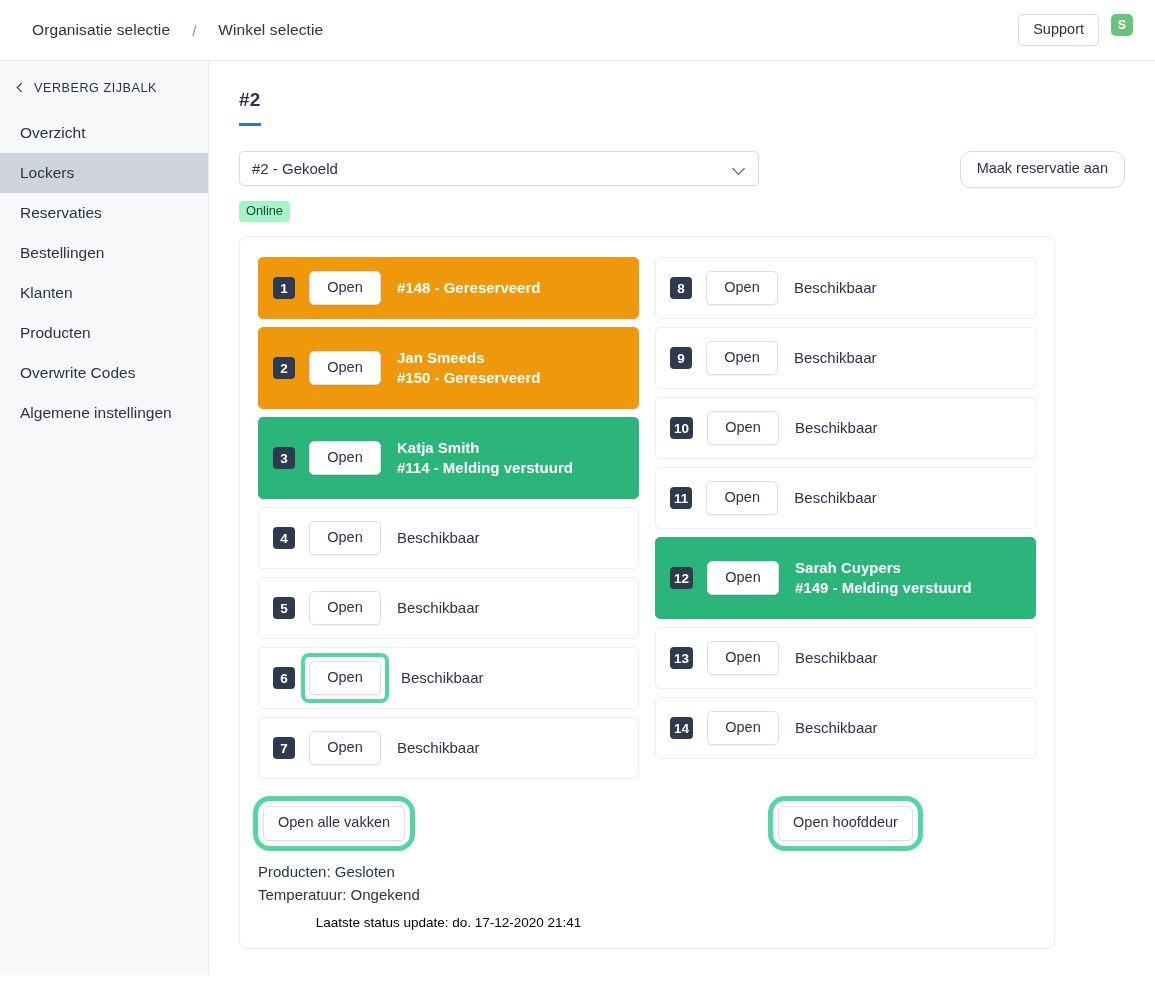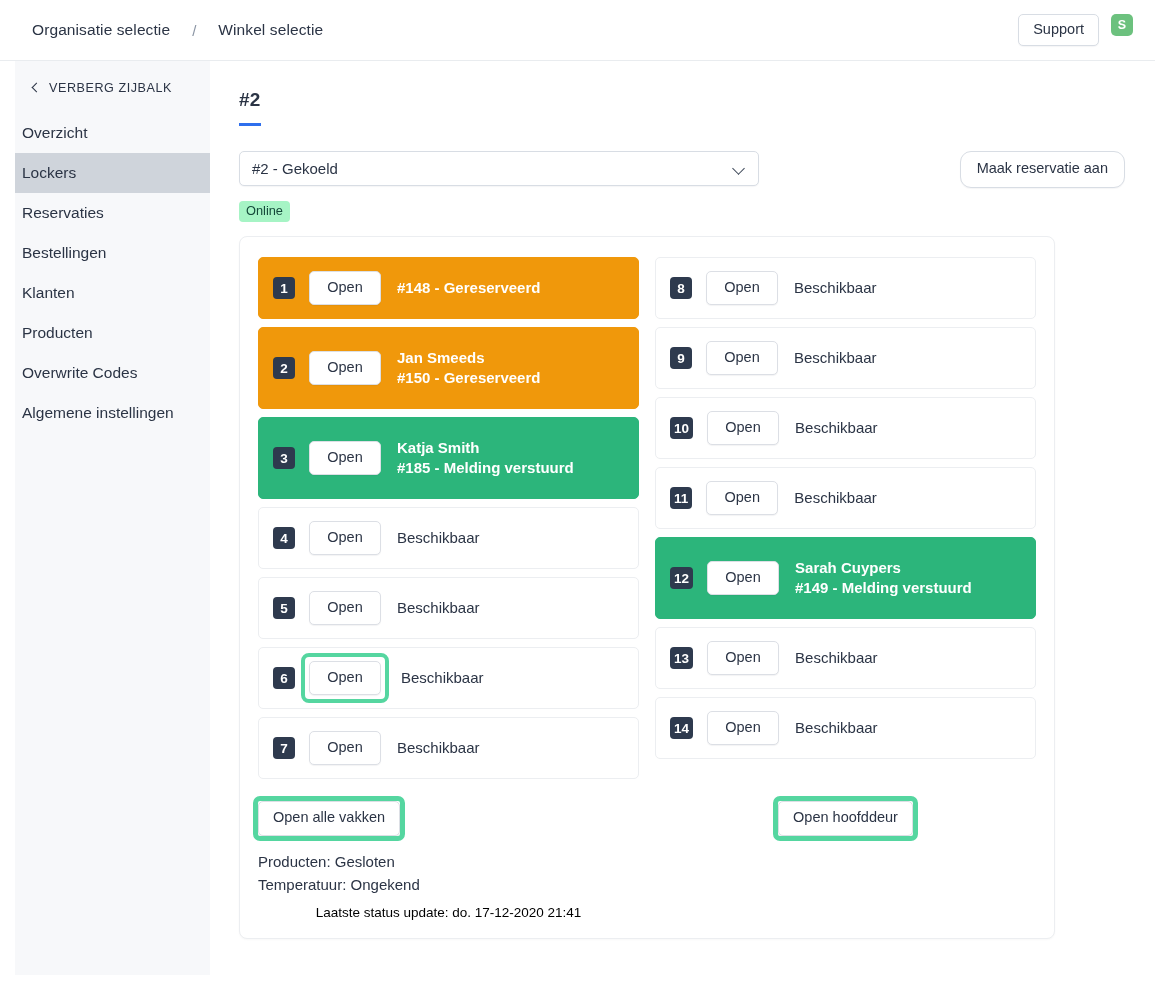--- a/index.html
+++ b/index.html
@@ -67,21 +67,21 @@
     font-size: 12.5px;
     font-weight: bold;
     display: flex;
     align-items: center;
     justify-content: center;
   }
 
   
   .sidebar {
     position: absolute;
-    left: 15px; top: 61px;
+    left: 0; top: 61px;
     width: 209px;
     height: 914px;
     background: #f7f8fa;
     border-right: 1px solid #e9ecef;
   }
   .hide-sidebar {
     display: flex;
     align-items: center;
     gap: 9px;
     padding: 20px 0 0 18px;
@@ -97,21 +97,21 @@
     border-left: 1.7px solid #2b3445;
     border-bottom: 1.7px solid #2b3445;
     transform: rotate(45deg);
     margin-bottom: 1px;
   }
   .nav { margin-top: 18px; }
   .nav-item {
     height: 40px;
     display: flex;
     align-items: center;
-    padding-left: 7px;
+    padding-left: 20px;
     font-size: 15.5px;
     color: #2b3445;
     cursor: pointer;
   }
   .nav-item.active { background: #cfd4db; }
 
   
   .main {
     position: absolute;
     left: 210px; top: 61px;
@@ -282,21 +282,22 @@
   .footer-left { width: 382px; }
   .footer-right {
     width: 382px;
     margin-left: 16px;
     display: flex;
     justify-content: center;
   }
   .hl-box {
     display: inline-block;
     outline: 5px solid #55d6a0;
-    border-radius: 2px;
+    padding: 5px;
+    border-radius: 12px;
   }
   .status-lines {
     margin-top: 14px;
     font-size: 15px;
     line-height: 1.55;
     color: #2b3445;
   }
   .status-update {
     margin-top: 9px;
     font-size: 13.5px;
@@ -394,21 +395,21 @@
           </div>
         </div>
 
         <div class="locker state-green two-line">
           <div class="locker-num">3</div>
           <div class="open-wrap">
             <button class="open-btn">Open</button>
           </div>
           <div class="locker-text">
             <span class="t1">Katja Smith</span>
-            <span class="t2">#185 - Melding verstuurd</span>
+            <span class="t2">#114 - Melding verstuurd</span>
           </div>
         </div>
 
         <div class="locker">
           <div class="locker-num">4</div>
           <div class="open-wrap">
             <button class="open-btn">Open</button>
           </div>
           <div class="locker-text">
             <span class="t1">Beschikbaar</span>

